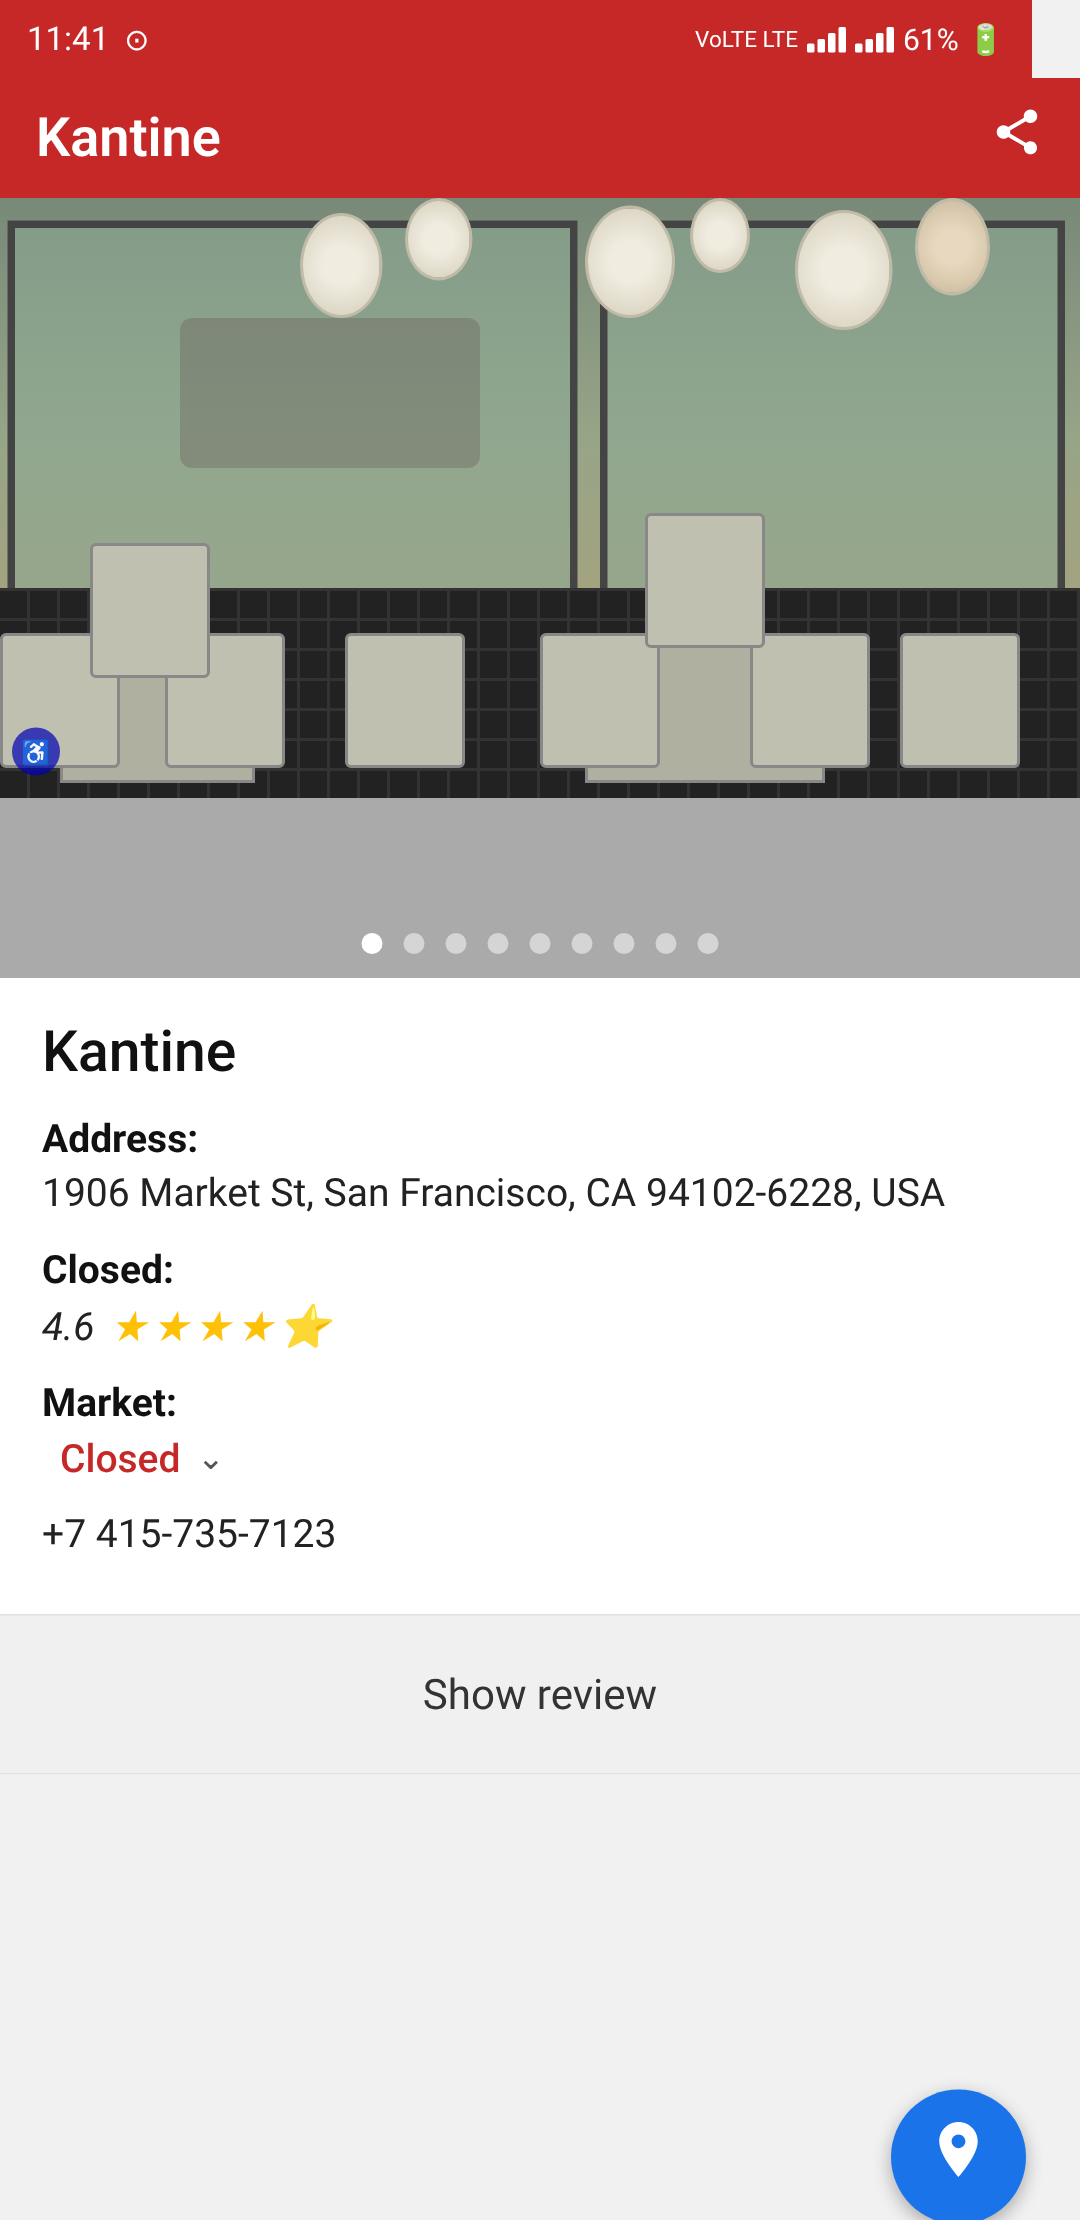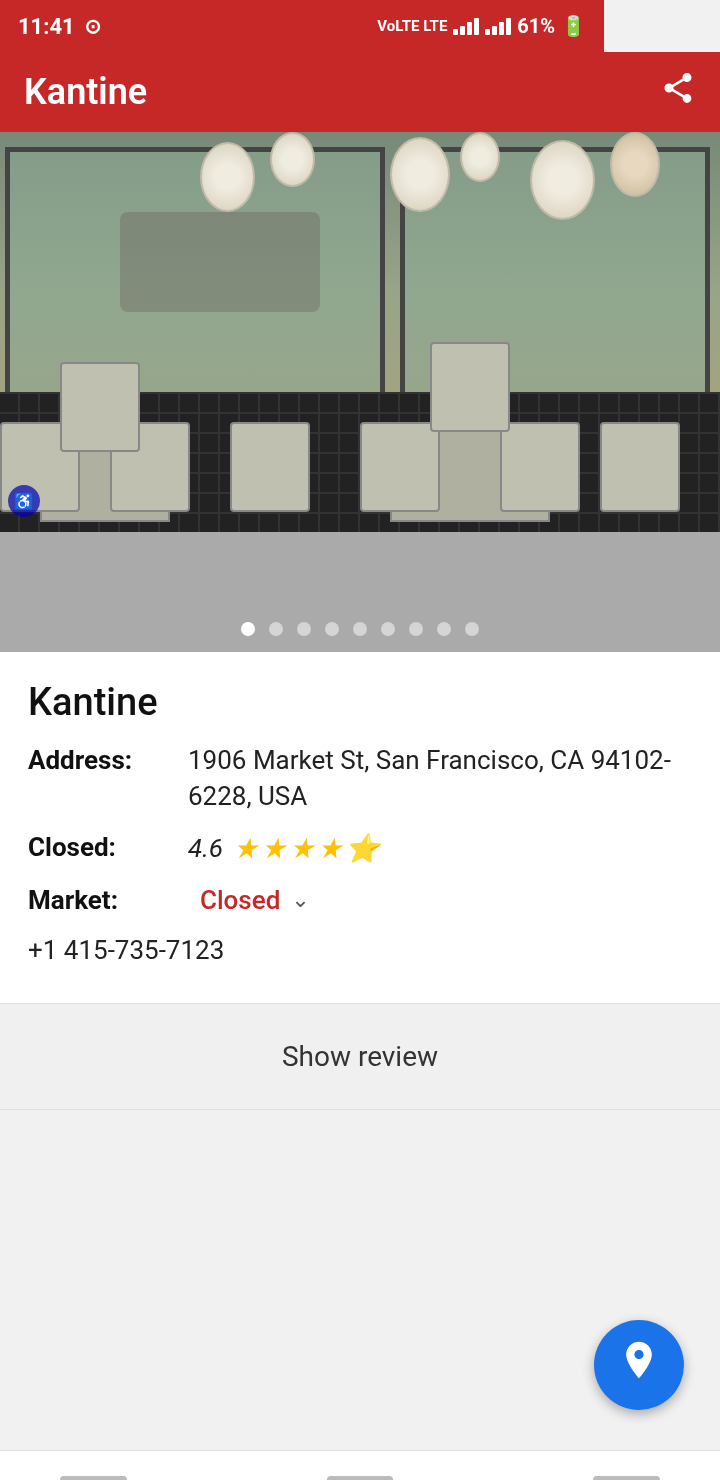--- a/index.html
+++ b/index.html
@@ -7,30 +7,30 @@
     body {
       width: 720px;
       min-height: 1480px;
       font-family: 'Roboto', Arial, sans-serif;
       background: #f1f1f1;
       overflow-x: hidden;
     }
 
     
     .status-bar {
-      width: 604px;
+      width: 688px;
       height: 52px;
       background: #c62828;
       display: flex;
       align-items: center;
       justify-content: space-between;
       padding: 0 18px;
       color: white;
       font-size: 22px;
-      font-weight: 700;
+      font-weight: 400;
     }
     .status-left { display: flex; align-items: center; gap: 10px; }
     .status-right { display: flex; align-items: center; gap: 6px; font-size: 20px; }
 
     
     .app-bar {
       width: 720px;
       height: 80px;
       background: #c62828;
       display: flex;
@@ -143,20 +143,21 @@
       font-weight: 500;
       color: #111;
       margin-bottom: 18px;
     }
     .info-row {
       display: flex;
       align-items: flex-start;
       margin-bottom: 14px;
       font-size: 26px;
       line-height: 1.4;
+      flex-direction: column;
     }
     .info-label {
       font-weight: 700;
       color: #111;
       min-width: 160px;
       flex-shrink: 0;
     }
     .info-value {
       color: #222;
       flex: 1;
@@ -383,21 +384,21 @@
     <span class="info-label">Market:</span>
     <span class="info-value">
       <span class="hours-row">
         <span class="status-closed">Closed</span>
         <span class="chevron-down">⌄</span>
       </span>
     </span>
   </div>
 
   <div class="info-row">
-    <span class="info-value">+1 415-735-7123</span>
+    <span class="info-value">+7 415-735-7123</span>
   </div>
 </div>
 
 <button class="show-review-btn">Show review</button>
 
 <div class="bottom-area">
 
   <div class="fab">
     <span class="fab-icon">
       <svg width="44" height="44" viewBox="0 0 24 24" fill="white">

